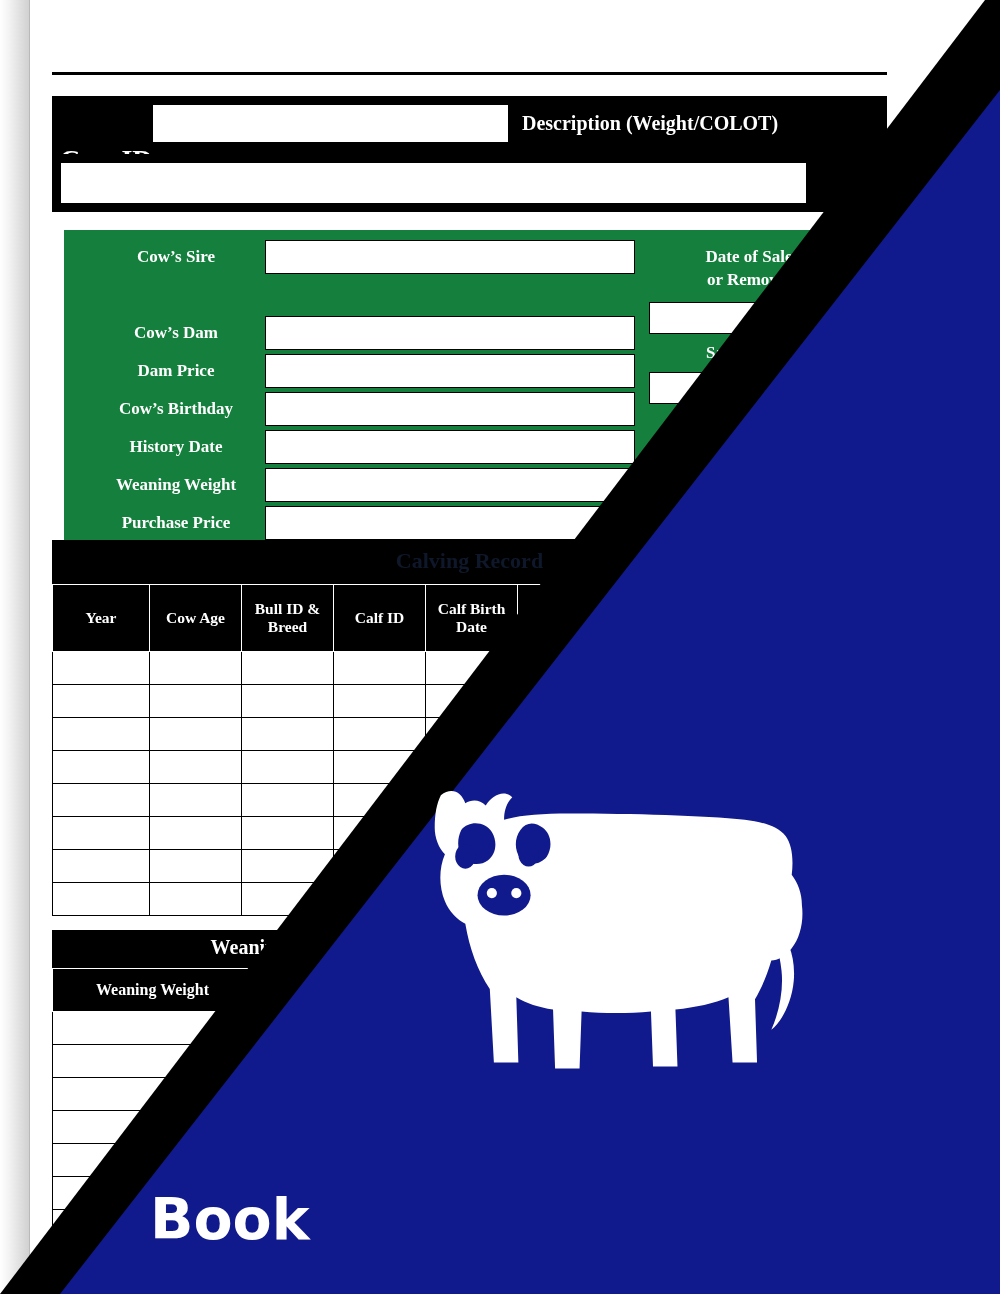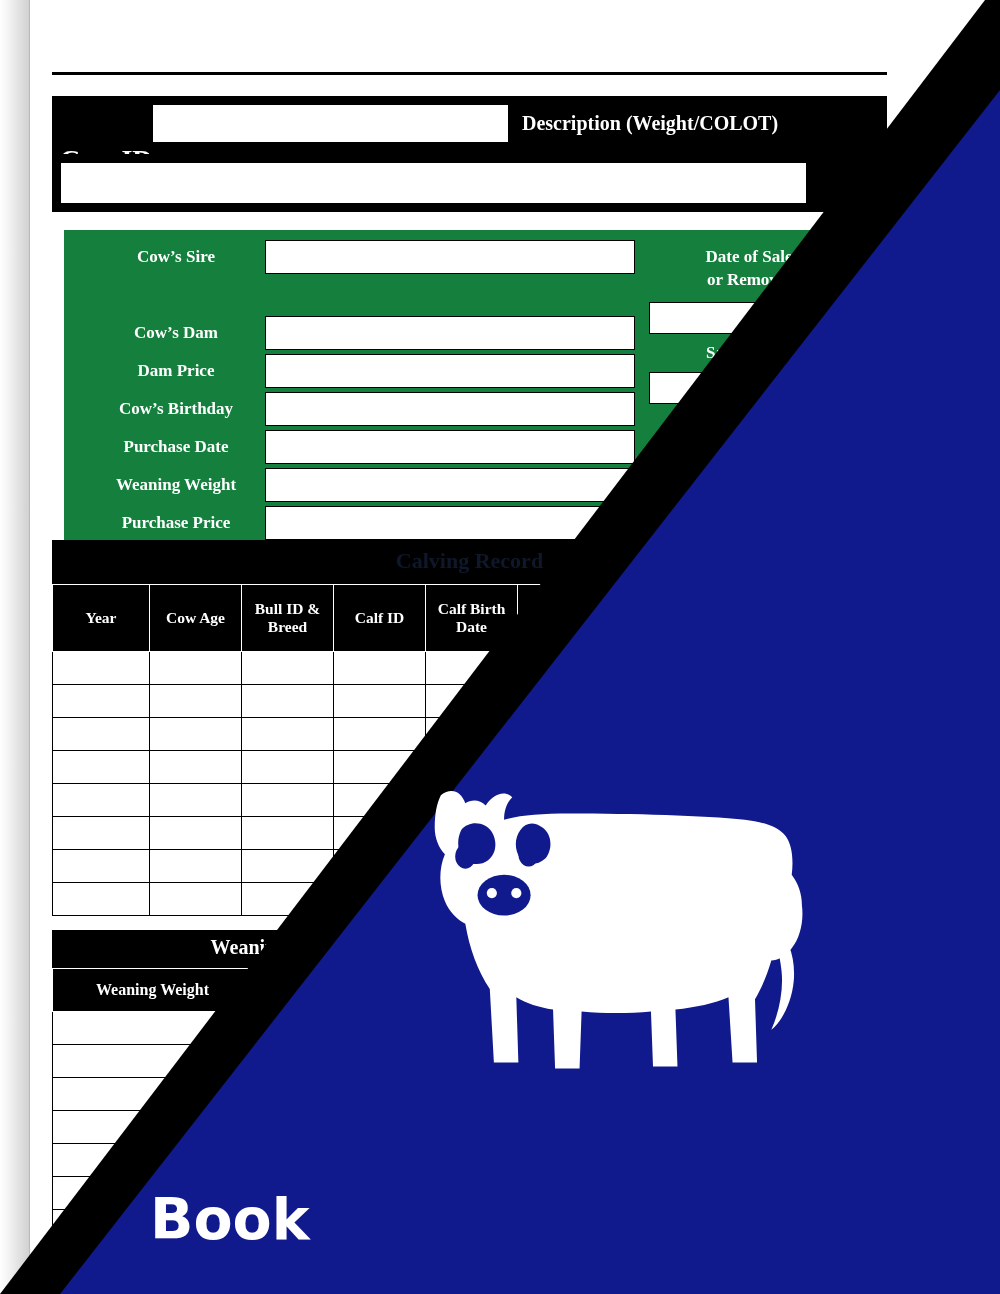--- a/index.html
+++ b/index.html
@@ -294,21 +294,21 @@
       </div>
       <div class="detail-row" style="top:122px;">
         <div class="detail-label">Dam Price</div>
         <div class="detail-field"></div>
       </div>
       <div class="detail-row" style="top:160px;">
         <div class="detail-label">Cow’s Birthday</div>
         <div class="detail-field"></div>
       </div>
       <div class="detail-row" style="top:198px;">
-        <div class="detail-label">Purchase Date</div>
+        <div class="detail-label">History Date</div>
         <div class="detail-field"></div>
       </div>
       <div class="detail-row" style="top:236px;">
         <div class="detail-label">Weaning Weight</div>
         <div class="detail-field"></div>
       </div>
       <div class="detail-row" style="top:274px;">
         <div class="detail-label">Purchase Price</div>
         <div class="detail-field"></div>
       </div>

